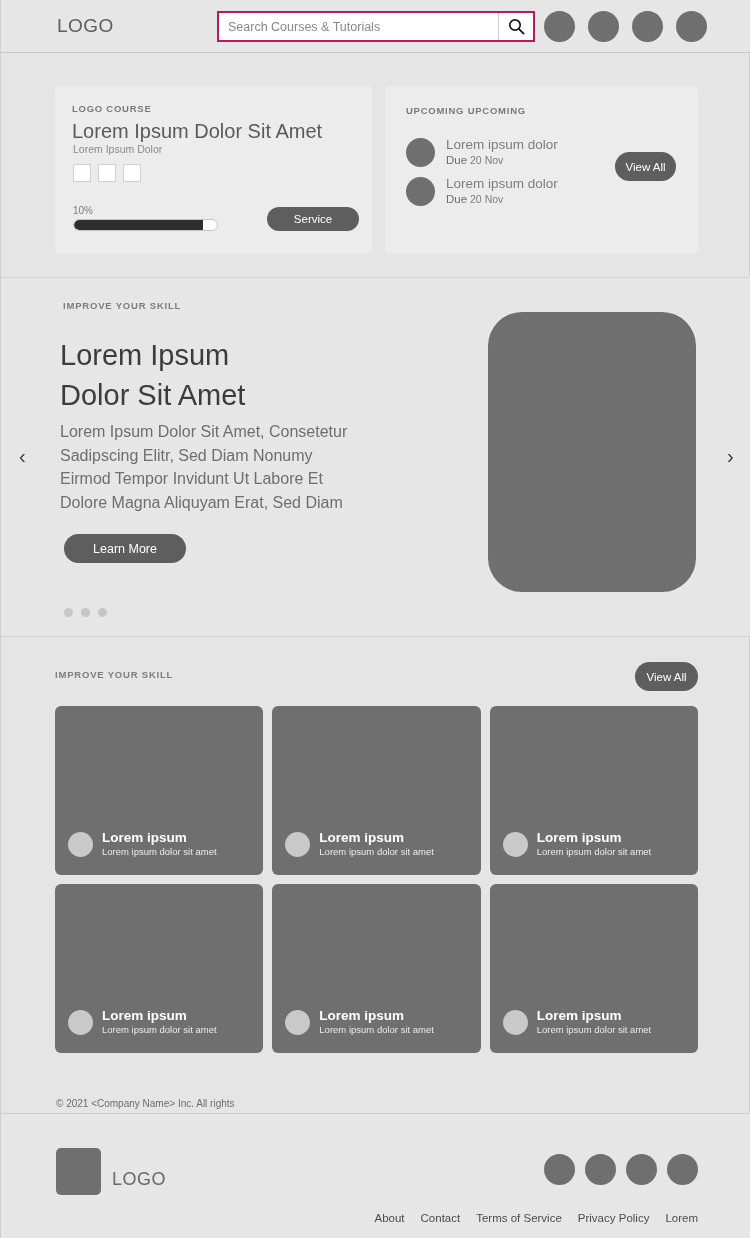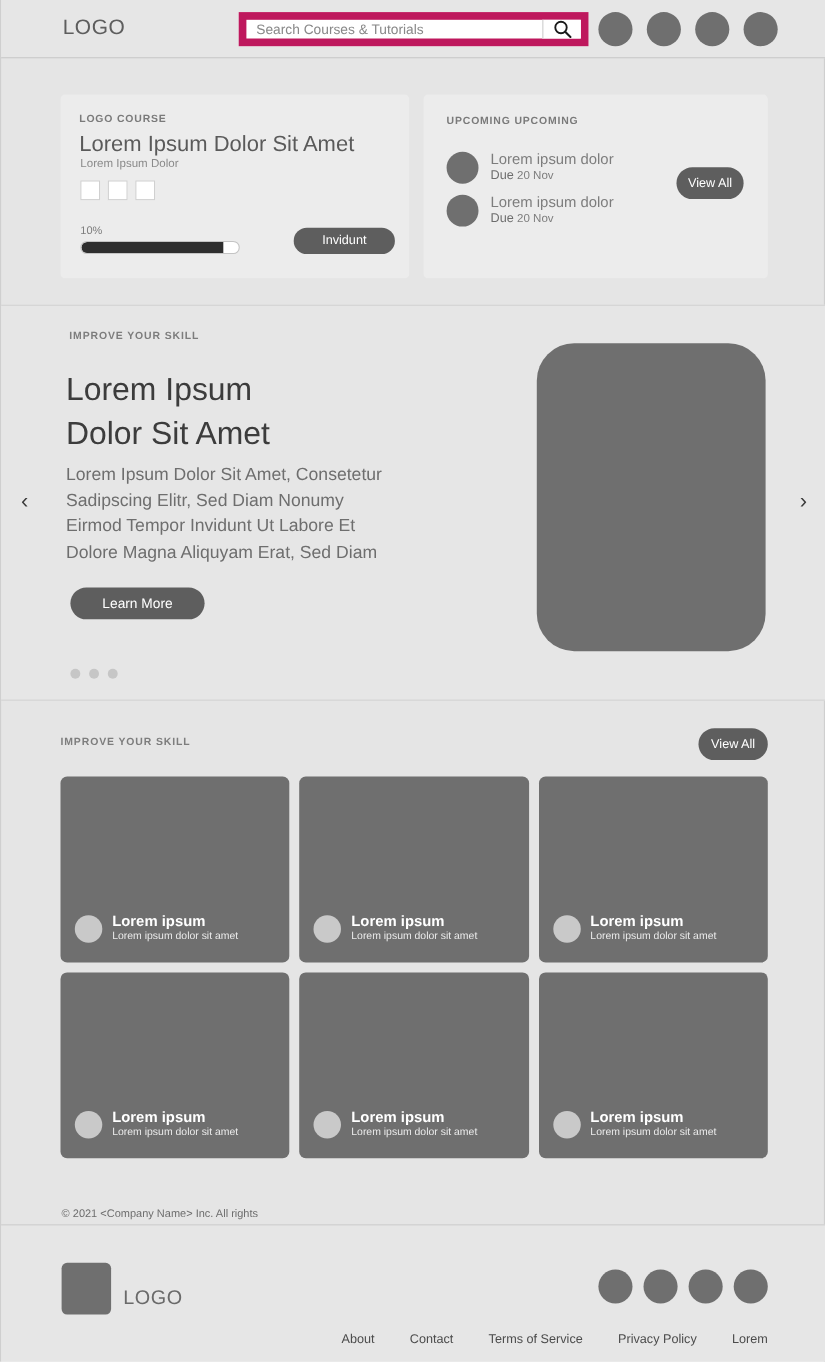--- a/index.html
+++ b/index.html
@@ -38,21 +38,21 @@
     color: #5e5e5e;
     letter-spacing: 0.5px;
   }
   .search-wrap {
     position: absolute;
     left: 216px;
     top: 11px;
     width: 318px; height: 31px;
     display: flex;
     background: #ffffff;
-    border: 7px solid #be185d;
+    border: 2px solid #be185d;
   }
   .search-input {
     flex: 1;
     border: none;
     outline: none;
     background: transparent;
     padding: 0 9px;
     font-size: 12.5px;
     color: #555;
     font-family: "Liberation Sans", sans-serif;
@@ -371,21 +371,21 @@
   .social-circle {
     width: 31px; height: 31px;
     border-radius: 50%;
     background: #6f6f6f;
     cursor: pointer;
   }
   .footer-links {
     position: absolute;
     right: 53px; top: 98px;
     display: flex;
-    gap: 32px;
+    gap: 16px;
     text-align: center;
   }
   .footer-link {
     font-size: 11.5px;
     color: #4c4c4c;
     text-decoration: none;
     cursor: pointer;
   }
 </style>
 </head>
@@ -425,21 +425,21 @@
         <div class="checkbox"></div>
         <div class="checkbox"></div>
         <div class="checkbox"></div>
       </div>
 
       <div class="progress-label">10%</div>
       <div class="progress-track">
         <div class="progress-fill" id="progress-fill" style="width: 90%;"></div>
       </div>
 
-      <button class="pill-btn continue-btn">Invidunt</button>
+      <button class="pill-btn continue-btn">Service</button>
     </div>
 
     <div class="card-panel assign-card">
       <div class="eyebrow">UPCOMING  UPCOMING</div>
 
       <div class="assign-item a1">
         <div class="assign-dot"></div>
         <div>
           <div class="assign-name">Lorem ipsum dolor</div>
           <div class="assign-due">

